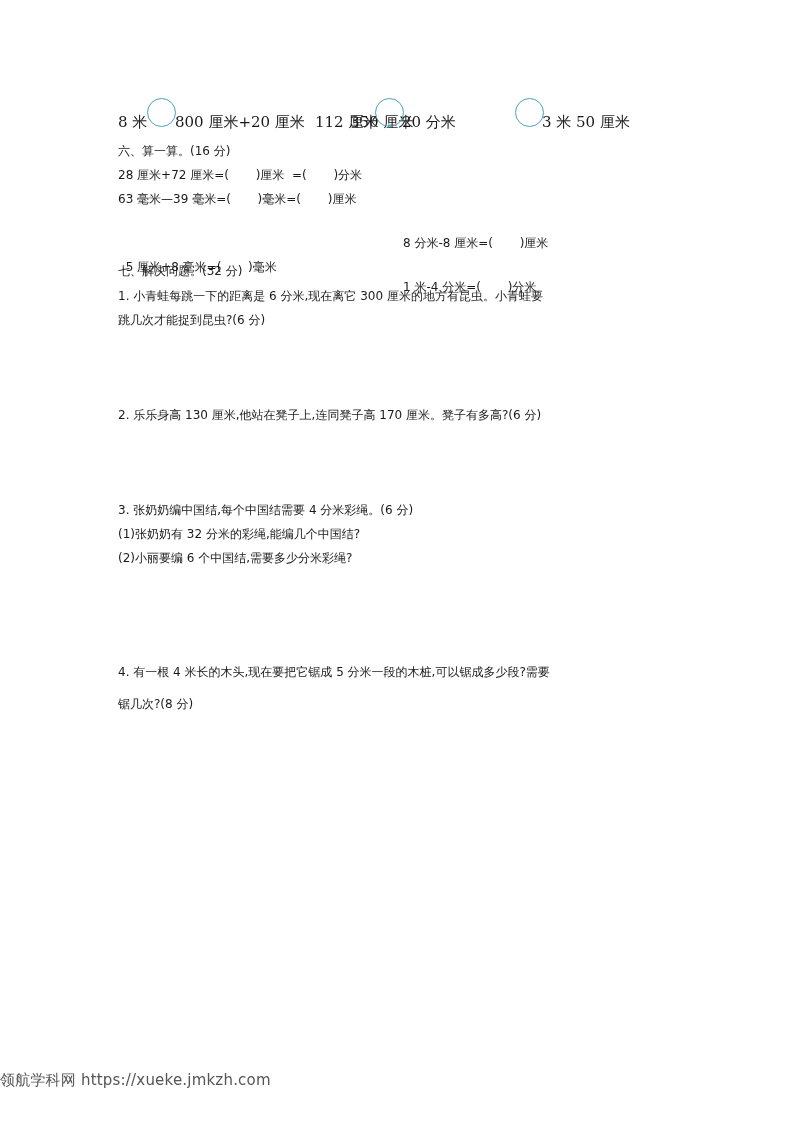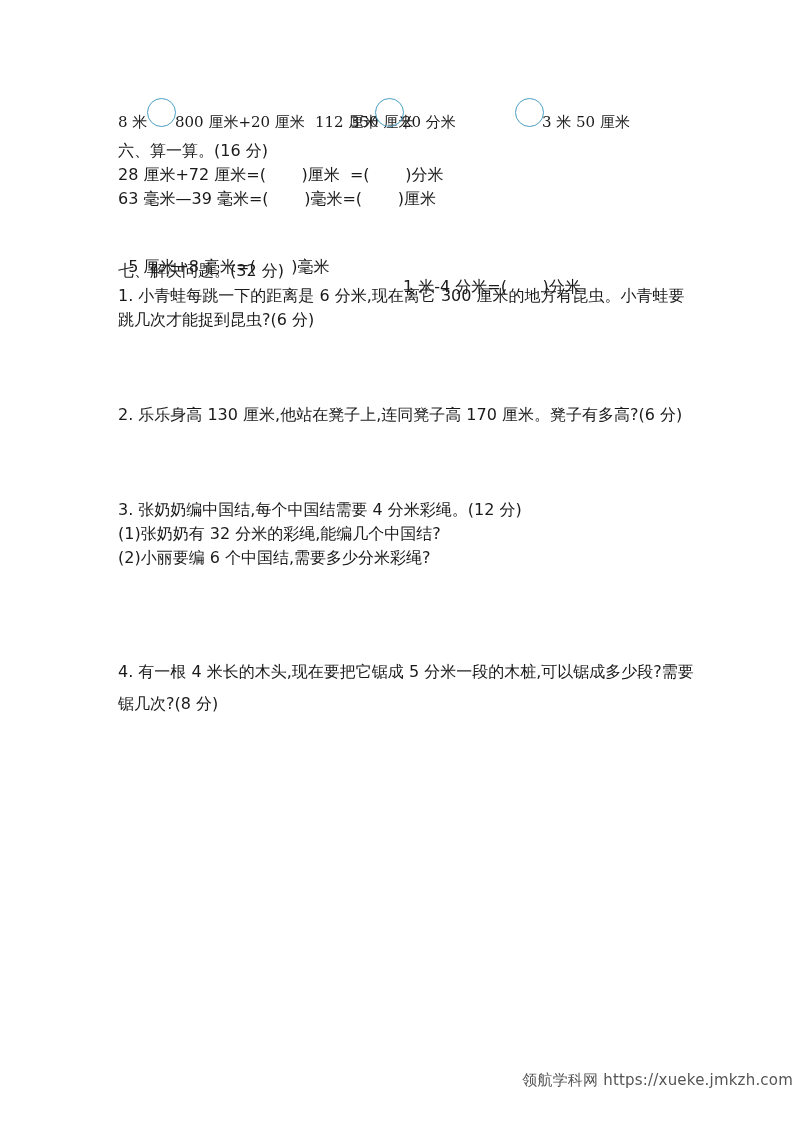--- a/index.html
+++ b/index.html
@@ -3,34 +3,34 @@
   <meta charset="utf-8">
   <style>
     html, body { margin: 0; padding: 0; background: #ffffff; }
     body {
       width: 793px; height: 1122px; position: relative; overflow: hidden;
       font-family: "DejaVu Serif", "Liberation Serif", serif;
       color: #1a1a1a;
     }
     .line {
       position: absolute; left: 118px;
-      font-size: 16px; line-height: 20px; white-space: pre;
+      font-size: 12px; line-height: 20px; white-space: pre;
       letter-spacing: 0px;
     }
     .cjk { font-family: "DejaVu Sans", "Liberation Sans", sans-serif; }
     .compare-row { position: absolute; top: 112px; left: 118px; height: 20px; font-size: 15px; line-height: 20px; white-space: pre; }
     .compare-row span { position: absolute; top: 0; white-space: pre; }
     .circle {
       position: absolute; width: 29px; height: 29px; border-radius: 50%;
       border: 1.5px solid #4a9fc4; box-sizing: border-box; top: 98px;
       background: transparent;
     }
     .col2 { position: absolute; left: 403px; }
     .footer {
-      position: absolute; top: 1071px; left: 0; width: 793px; text-align: right;
+      position: absolute; top: 1071px; left: 0; width: 793px; text-align: left;
       font-family: "DejaVu Sans", "Liberation Sans", sans-serif;
       font-size: 15px; color: #555; letter-spacing: 0.2px;
     }
   </style>
 </head>
 <body>
 
 <div class="compare-row">
   <span style="left:0px">8 米</span>
   <span style="left:57px">800 厘米+20 厘米</span>
@@ -40,33 +40,34 @@
   <span style="left:424px">3 米 50 厘米</span>
 </div>
 <div class="circle" style="left:147px"></div>
 <div class="circle" style="left:375px"></div>
 <div class="circle" style="left:515px"></div>
 
 <div class="line cjk" style="top:141px">六、算一算。(16 分)</div>
 <div class="line cjk" style="top:165px">28 厘米+72 厘米=(       )厘米  =(       )分米</div>
 <div class="line cjk" style="top:189px">63 毫米—39 毫米=(       )毫米=(       )厘米</div>
 <div class="line cjk" style="top:213px; width:600px">
+  <span class="col2" style="left:285px">8 分米-8 厘米=(       )厘米</span>
 </div>
 <div class="line cjk" style="top:237px; width:600px">
   <span>5 厘米+8 毫米=(       )毫米</span>
   <span class="col2" style="left:285px">1 米-4 分米=(       )分米</span>
 </div>
 
 <div class="line cjk" style="top:261px">七、解决问题。(32 分)</div>
 
 <div class="line cjk" style="top:286px">1. 小青蛙每跳一下的距离是 6 分米,现在离它 300 厘米的地方有昆虫。小青蛙要</div>
 <div class="line cjk" style="top:310px">跳几次才能捉到昆虫?(6 分)</div>
 
 <div class="line cjk" style="top:405px">2. 乐乐身高 130 厘米,他站在凳子上,连同凳子高 170 厘米。凳子有多高?(6 分)</div>
 
-<div class="line cjk" style="top:500px">3. 张奶奶编中国结,每个中国结需要 4 分米彩绳。(12 分)</div>
+<div class="line cjk" style="top:500px">3. 张奶奶编中国结,每个中国结需要 4 分米彩绳。(6 分)</div>
 <div class="line cjk" style="top:524px">(1)张奶奶有 32 分米的彩绳,能编几个中国结?</div>
 <div class="line cjk" style="top:548px">(2)小丽要编 6 个中国结,需要多少分米彩绳?</div>
 
 <div class="line cjk" style="top:662px">4. 有一根 4 米长的木头,现在要把它锯成 5 分米一段的木桩,可以锯成多少段?需要</div>
 <div class="line cjk" style="top:694px">锯几次?(8 分)</div>
 
 <div class="footer">领航学科网 https://xueke.jmkzh.com</div>
 
 </body></html>

